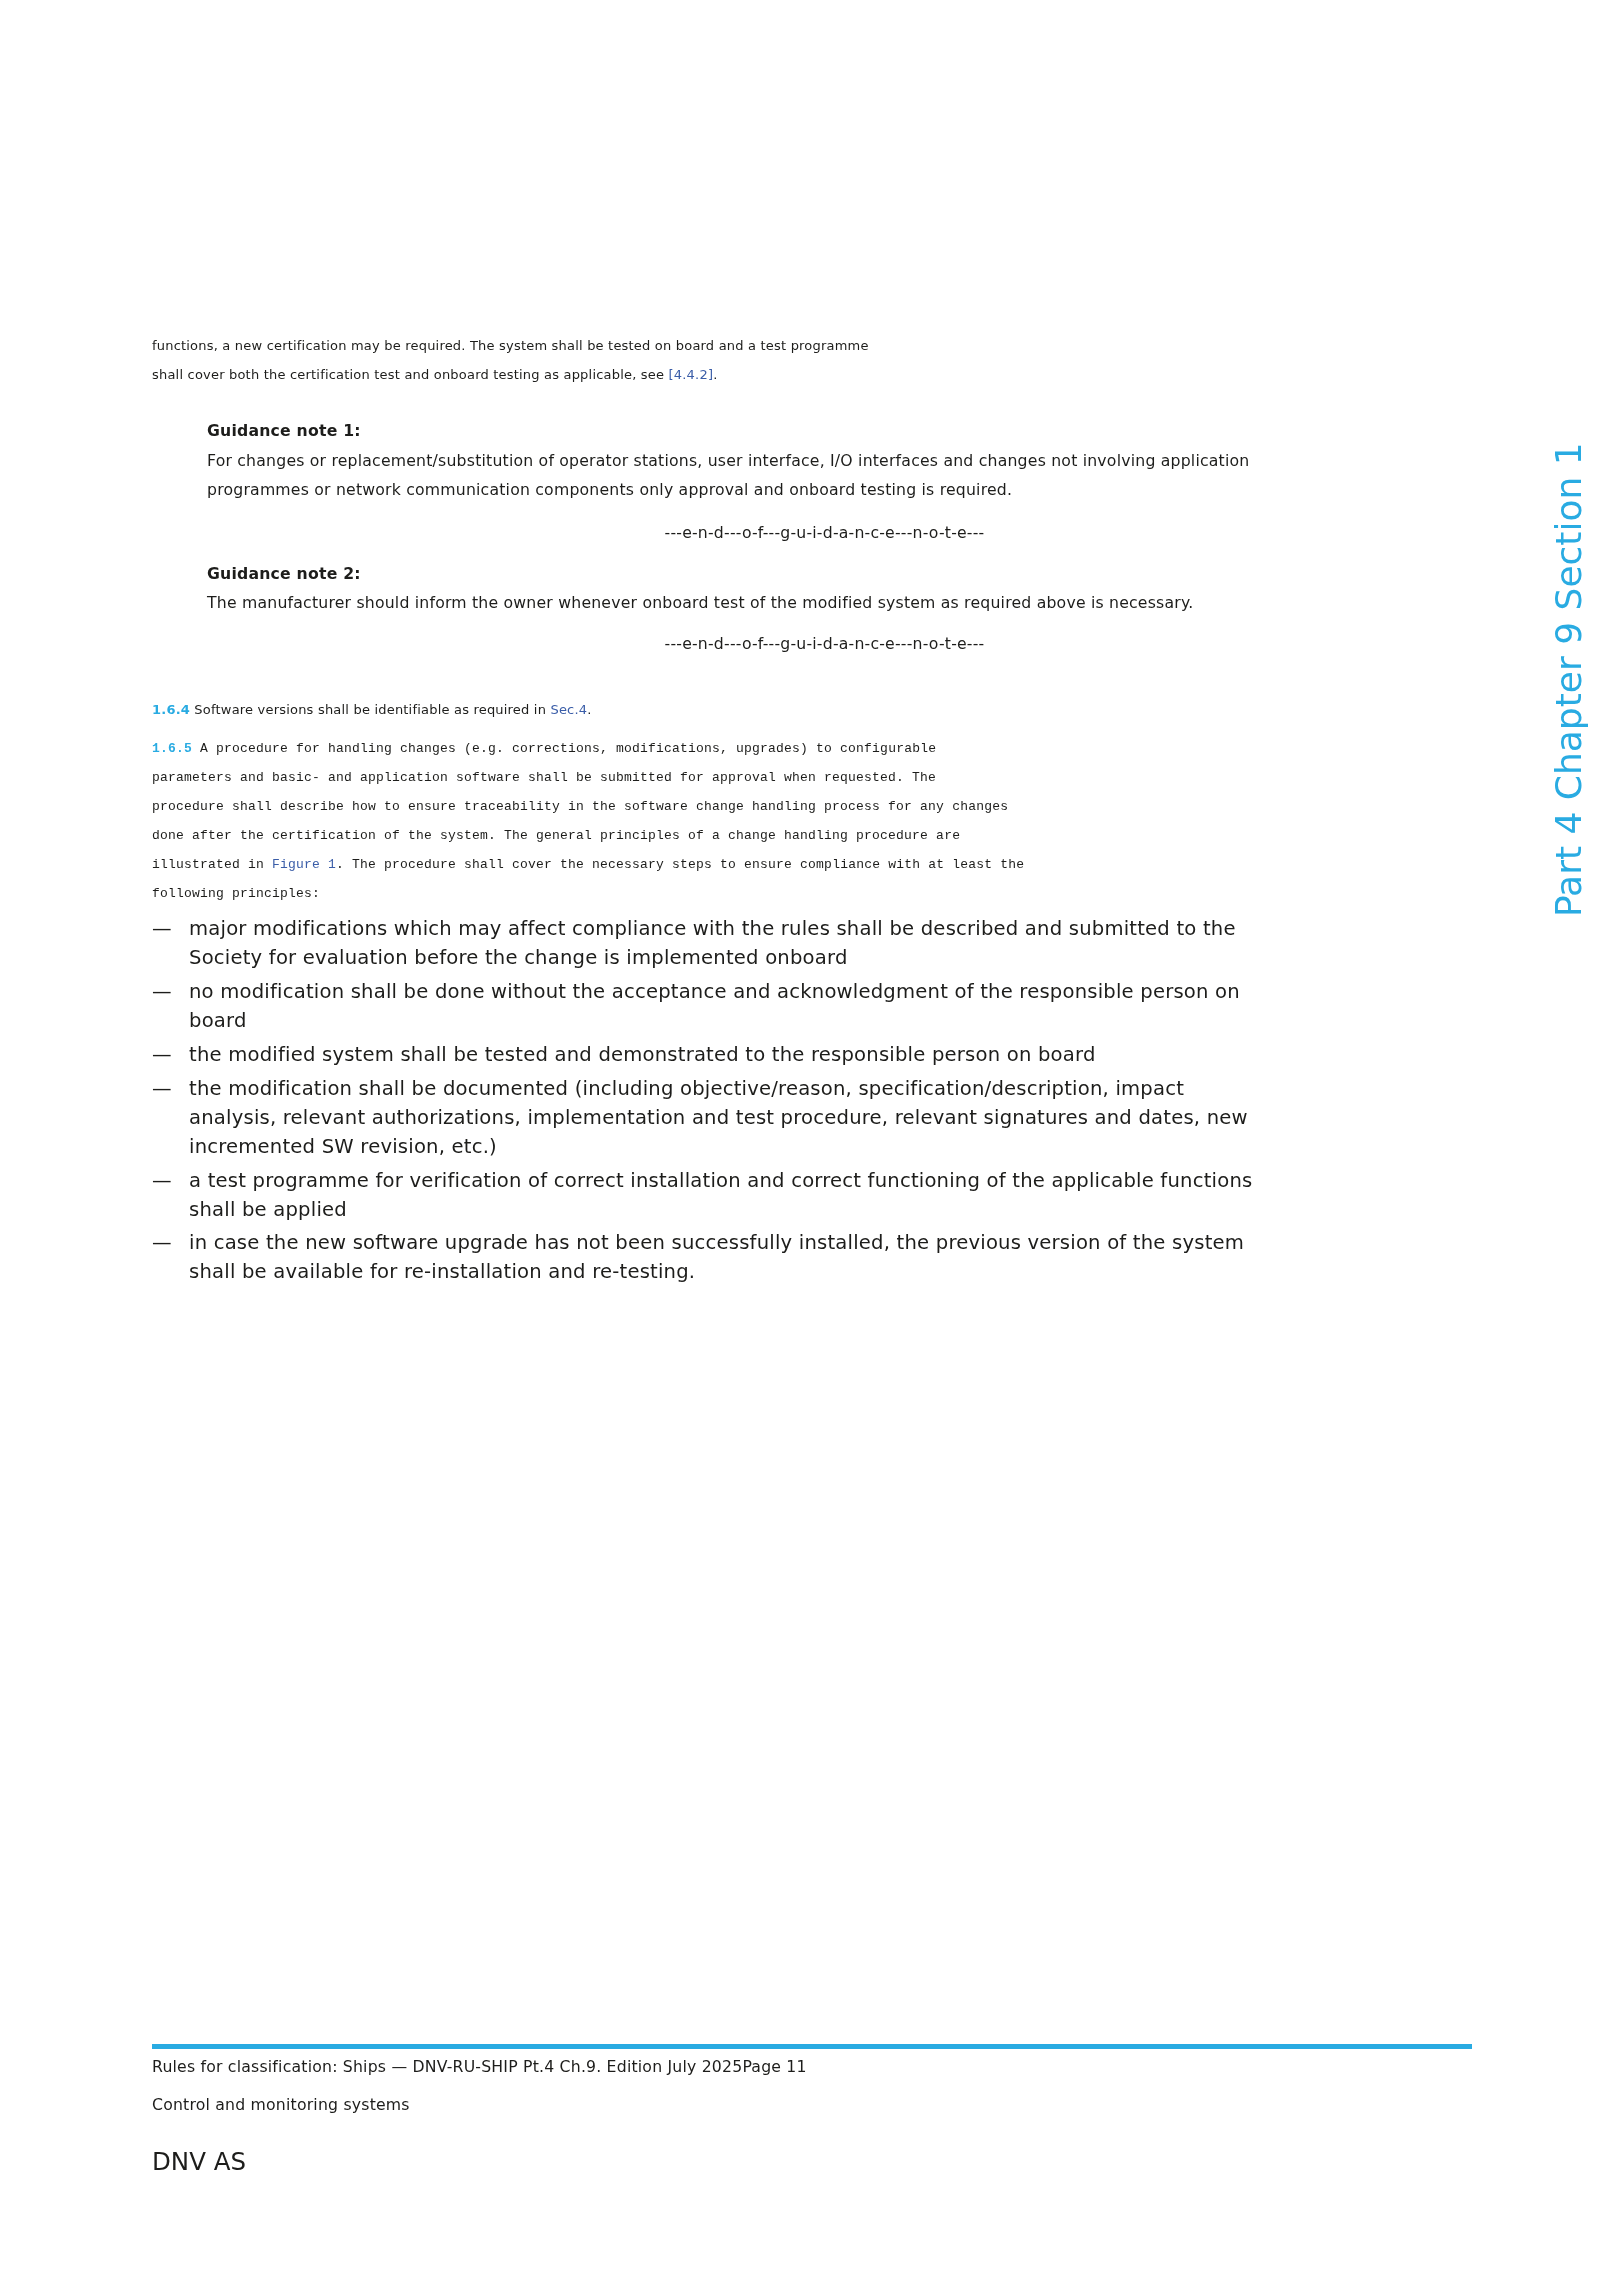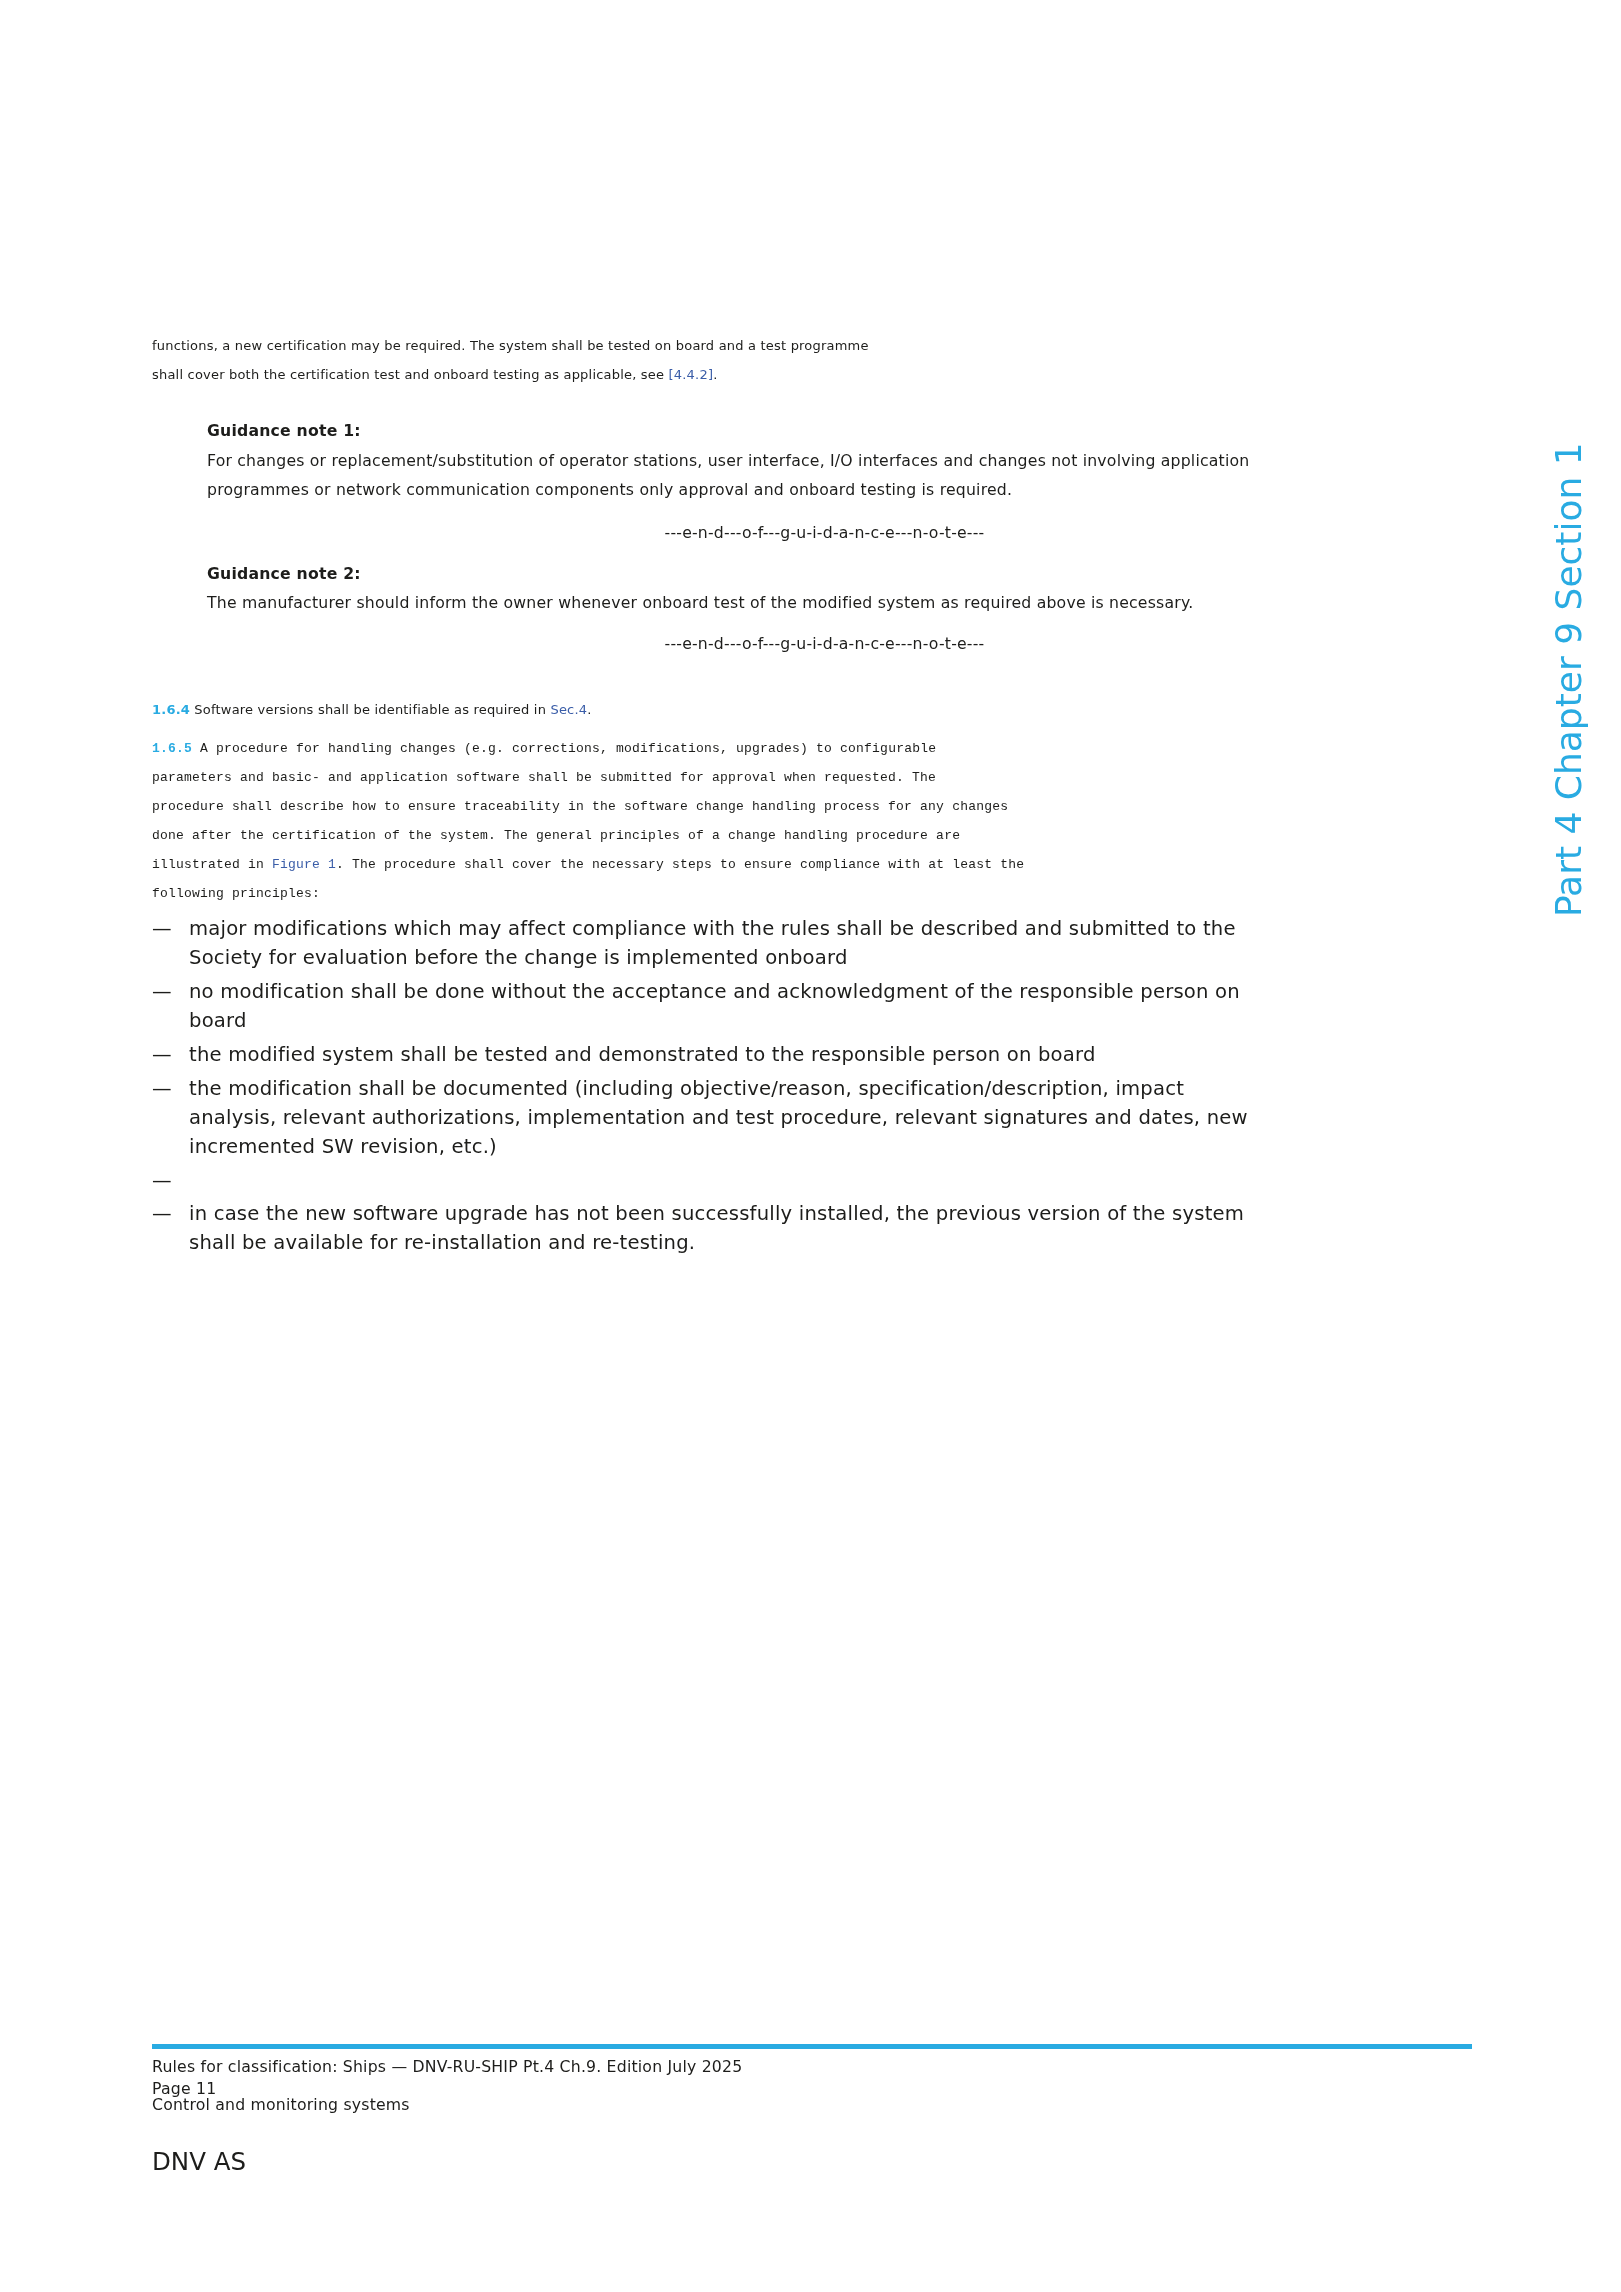--- a/index.html
+++ b/index.html
@@ -82,21 +82,20 @@
   .footer-line1 {
     position: absolute;
     left: 152px;
     top: 2056px;
     width: 1320px;
     display: flex;
     justify-content: flex-start;
     font-size: 15.7px;
     line-height: 21.6px;
     letter-spacing: 0.2px;
-    flex-direction: column;
   }
   .footer-line2 {
     position: absolute;
     left: 152px;
     top: 2094px;
     font-size: 15.7px;
     line-height: 21.6px;
     letter-spacing: 0.2px;
   }
   .footer-publisher {
@@ -153,20 +152,22 @@
         <span class="item-text">the modified system shall be tested and demonstrated to the responsible person on board</span>
       </li>
     <li>
         <span class="marker">—</span>
         <span class="item-text">the modification shall be documented (including objective/reason, specification/description, impact
 analysis, relevant authorizations, implementation and test procedure, relevant signatures and dates, new
 incremented SW revision, etc.)</span>
       </li>
     <li>
         <span class="marker">—</span>
+        <span class="item-text">a test programme for verification of correct installation and correct functioning of the applicable functions
+shall be applied</span>
       </li>
     <li>
         <span class="marker">—</span>
         <span class="item-text">in case the new software upgrade has not been successfully installed, the previous version of the system
 shall be available for re-installation and re-testing.</span>
       </li>
   </ul>
 
   <div class="footer-rule"></div>
   <div class="footer-line1">

